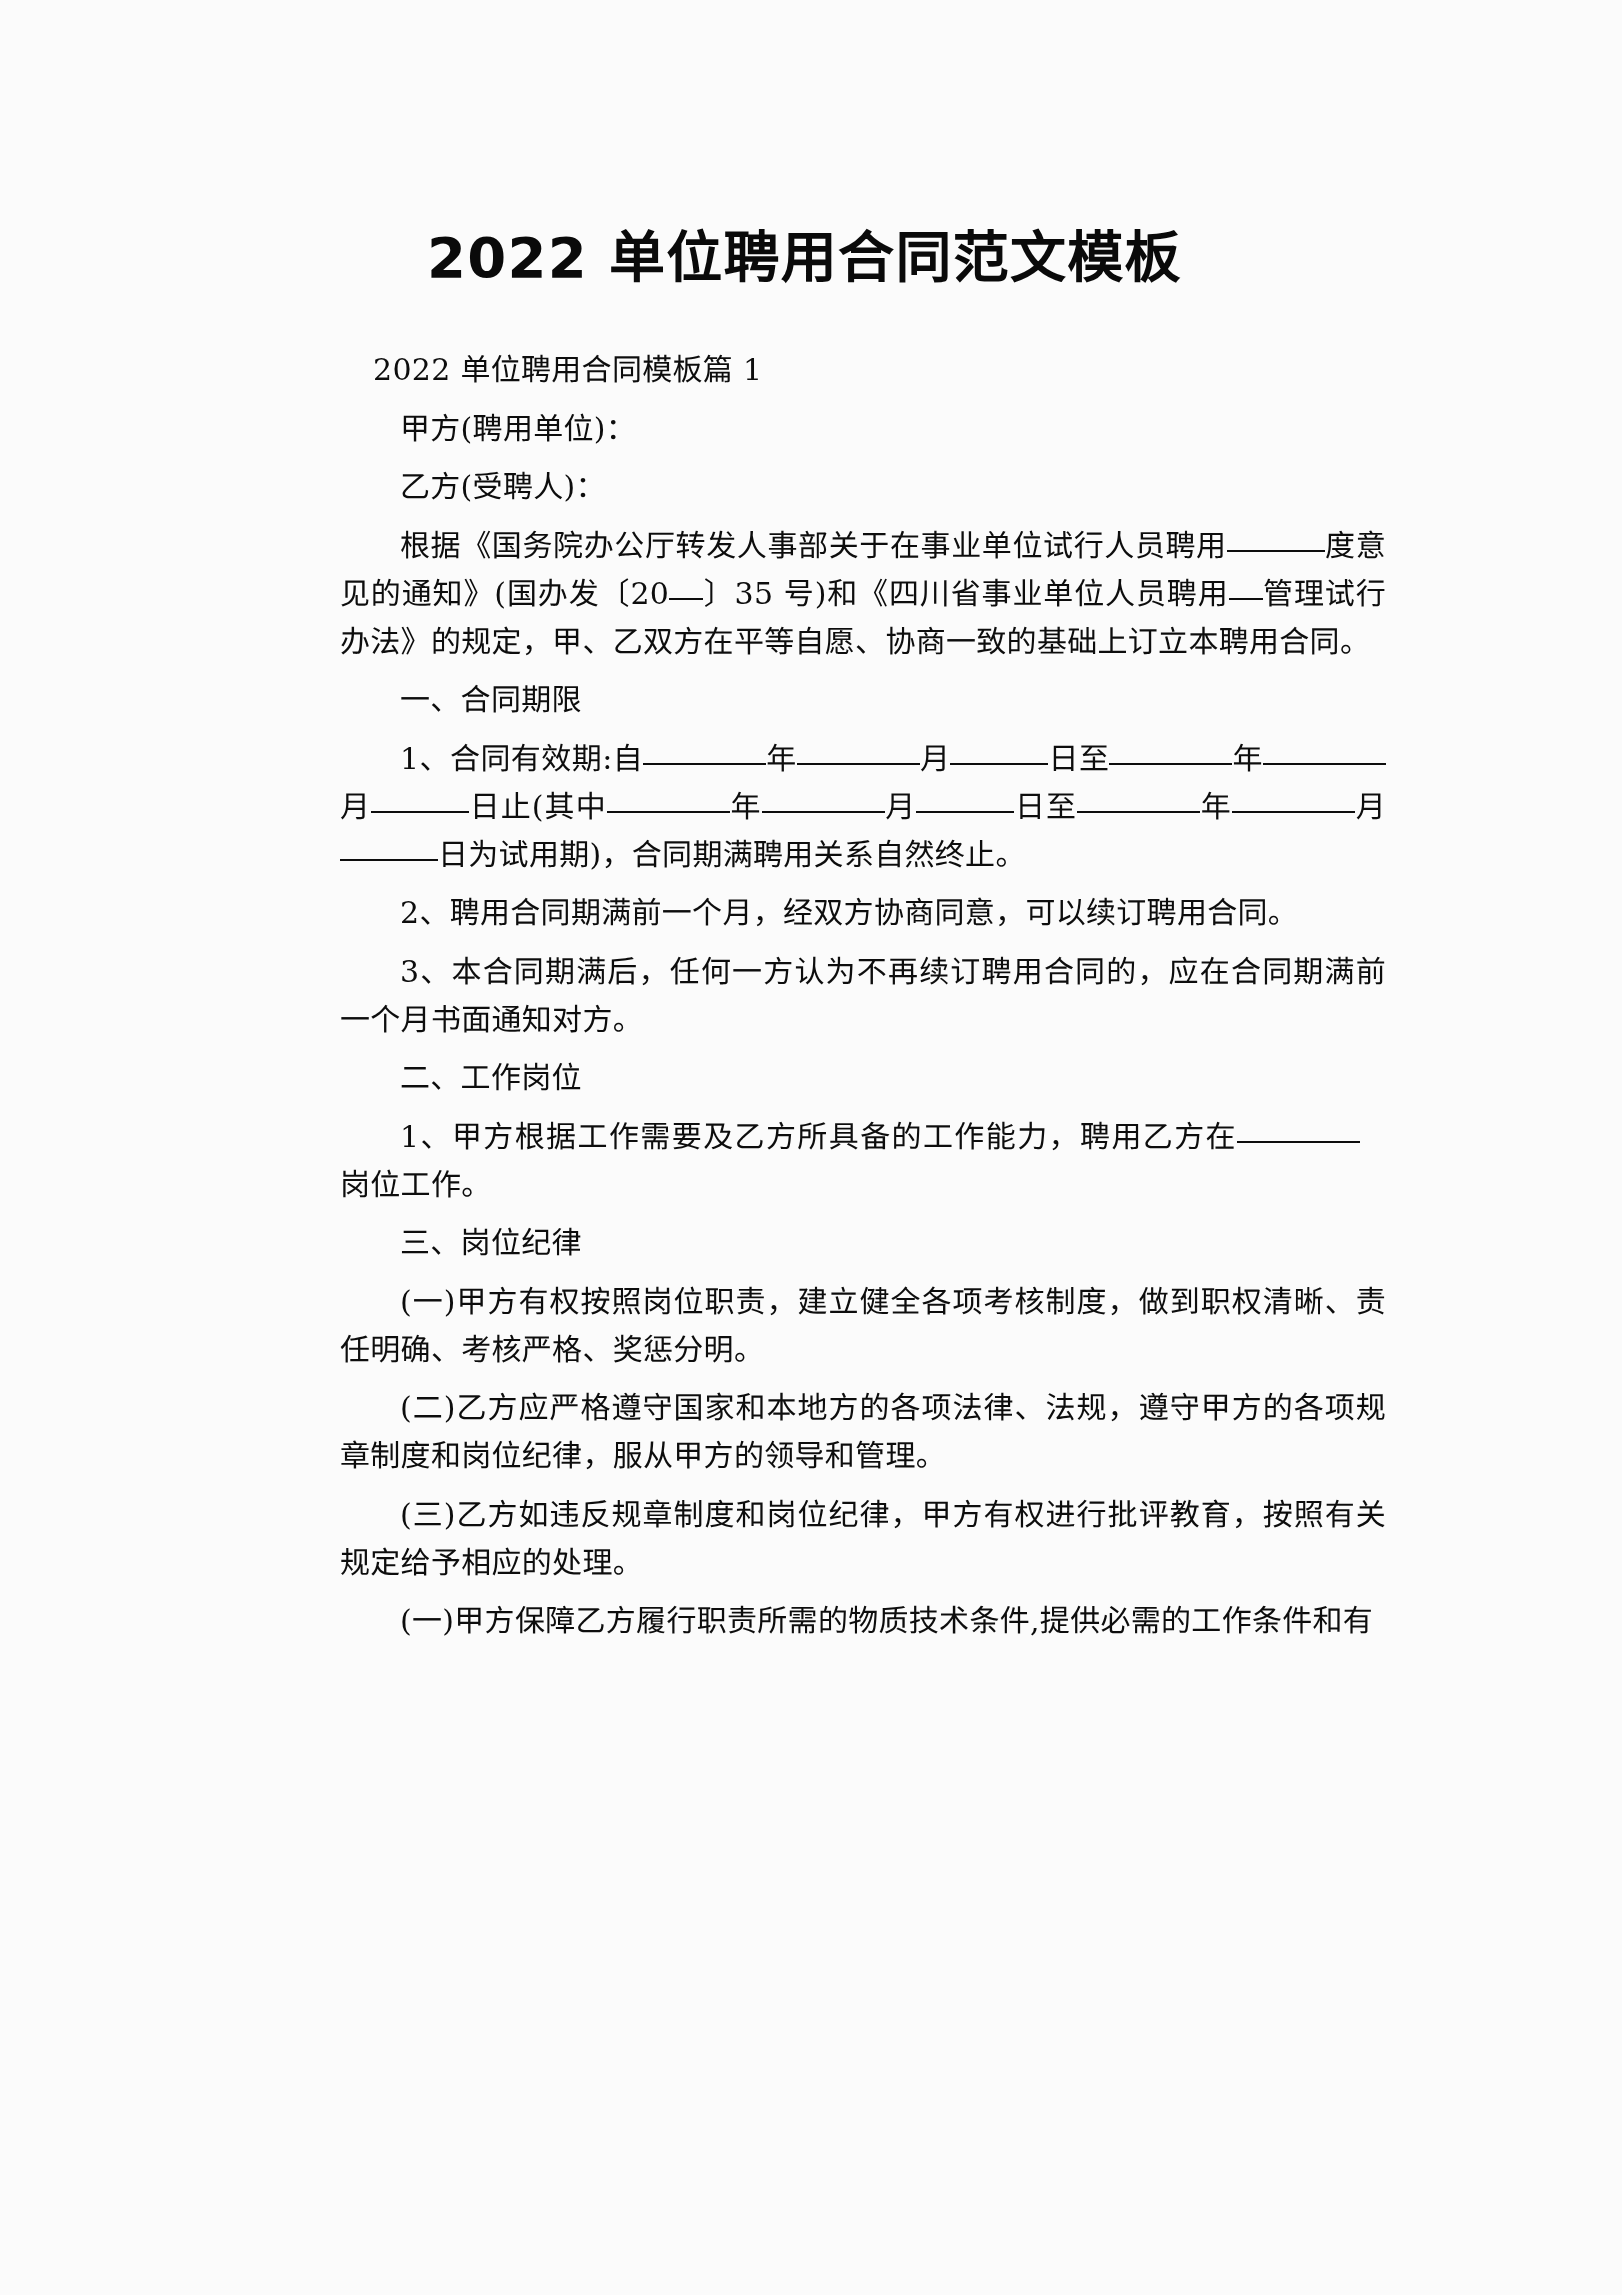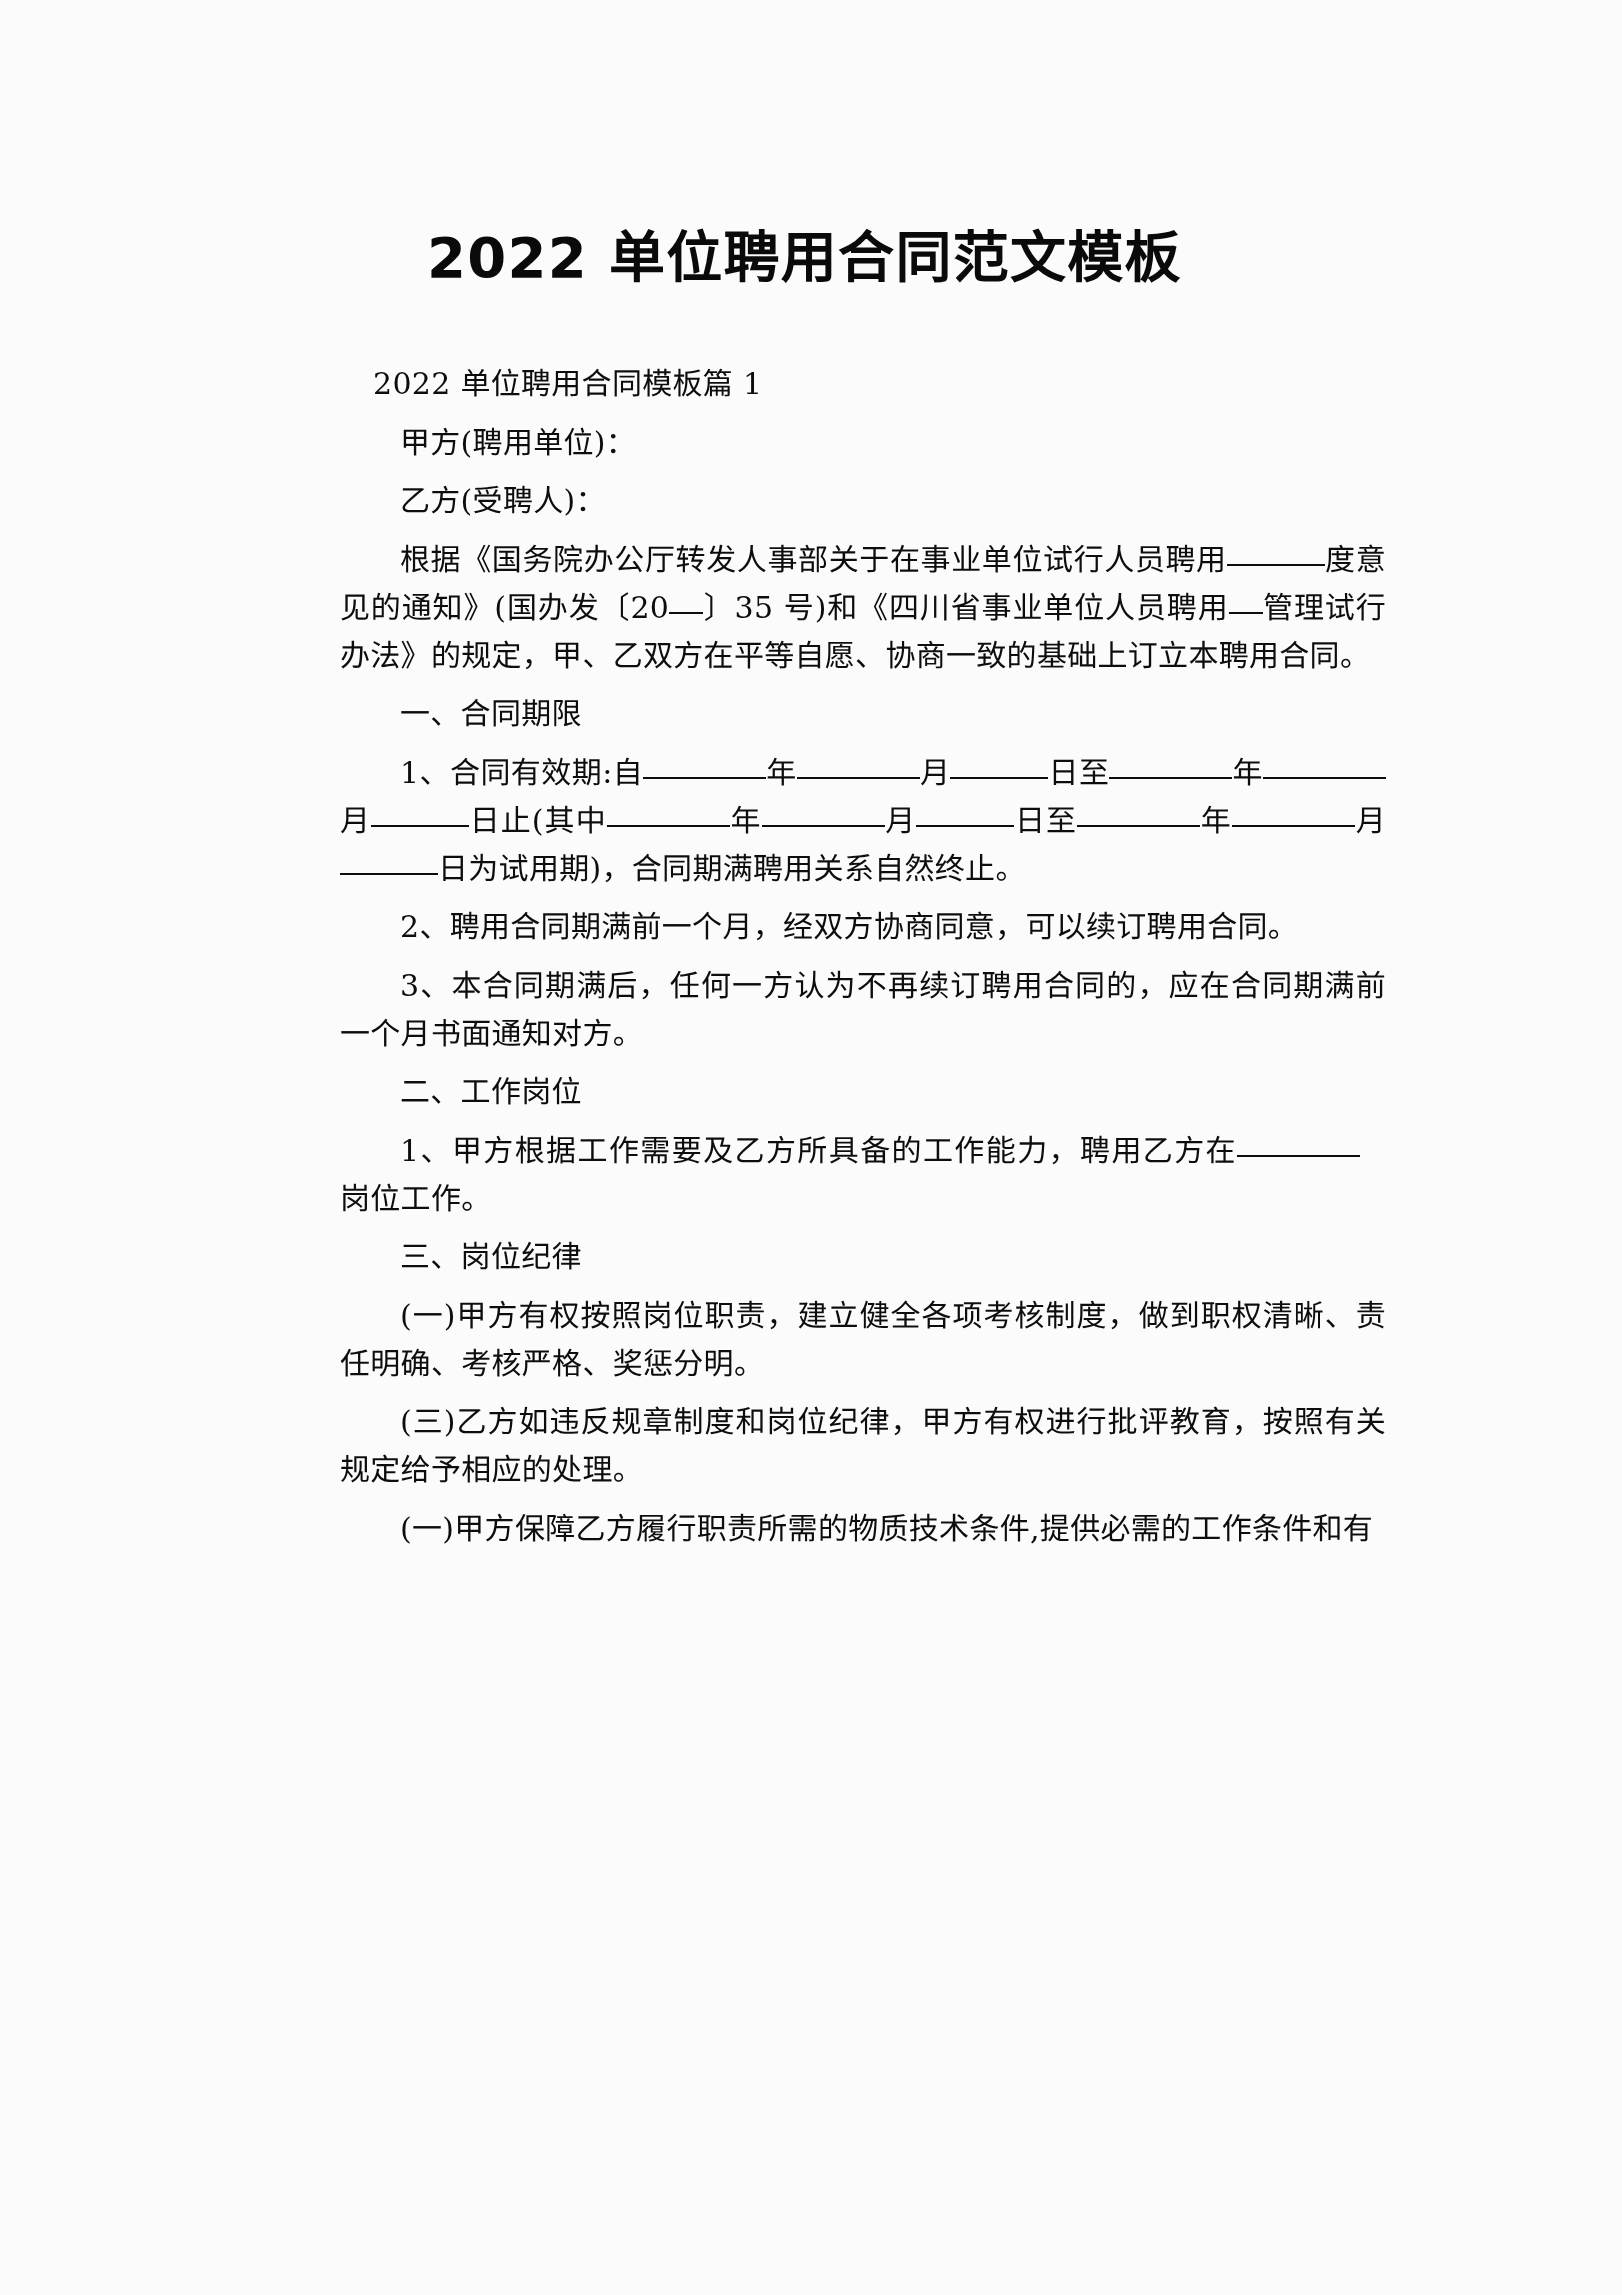--- a/index.html
+++ b/index.html
@@ -30,21 +30,21 @@
     font-family: "DejaVu Sans", "Liberation Sans", sans-serif;
     font-weight: 700;
     font-size: 56px;
     line-height: 1.18;
     letter-spacing: 1.3px;
     color: #0a0a0a;
   }
   .body-block {
     position: absolute;
     left: 313px;
-    top: 360px;
+    top: 346px;
     width: 1073px;
   }
   p.para {
     margin: 0;
     font-size: 30px;
     line-height: 48px;
     text-align: justify;
     text-justify: inter-character;
     text-align-last: left;
     letter-spacing: 0.3px;
@@ -97,20 +97,21 @@
 
     <p class="para indent">二、工作岗位</p>
 
     <p class="para indent"><span>1、甲方根据工作需要及乙方所具备的工作能力，聘用乙方在</span><span class="blank w-xl"></span><span class="gapspace"></span><span>岗位工作。</span></p>
 
 
     <p class="para indent">三、岗位纪律</p>
 
     <p class="para indent">(一)甲方有权按照岗位职责，建立健全各项考核制度，做到职权清晰、责任明确、考核严格、奖惩分明。</p>
 
+    <p class="para indent">(二)乙方应严格遵守国家和本地方的各项法律、法规，遵守甲方的各项规章制度和岗位纪律，服从甲方的领导和管理。</p>
 
     <p class="para indent">(三)乙方如违反规章制度和岗位纪律，甲方有权进行批评教育，按照有关规定给予相应的处理。</p>
 
 
     <p class="para indent">(一)甲方保障乙方履行职责所需的物质技术条件,提供必需的工作条件和有</p>
 
   </div>
 </div>
 
 

